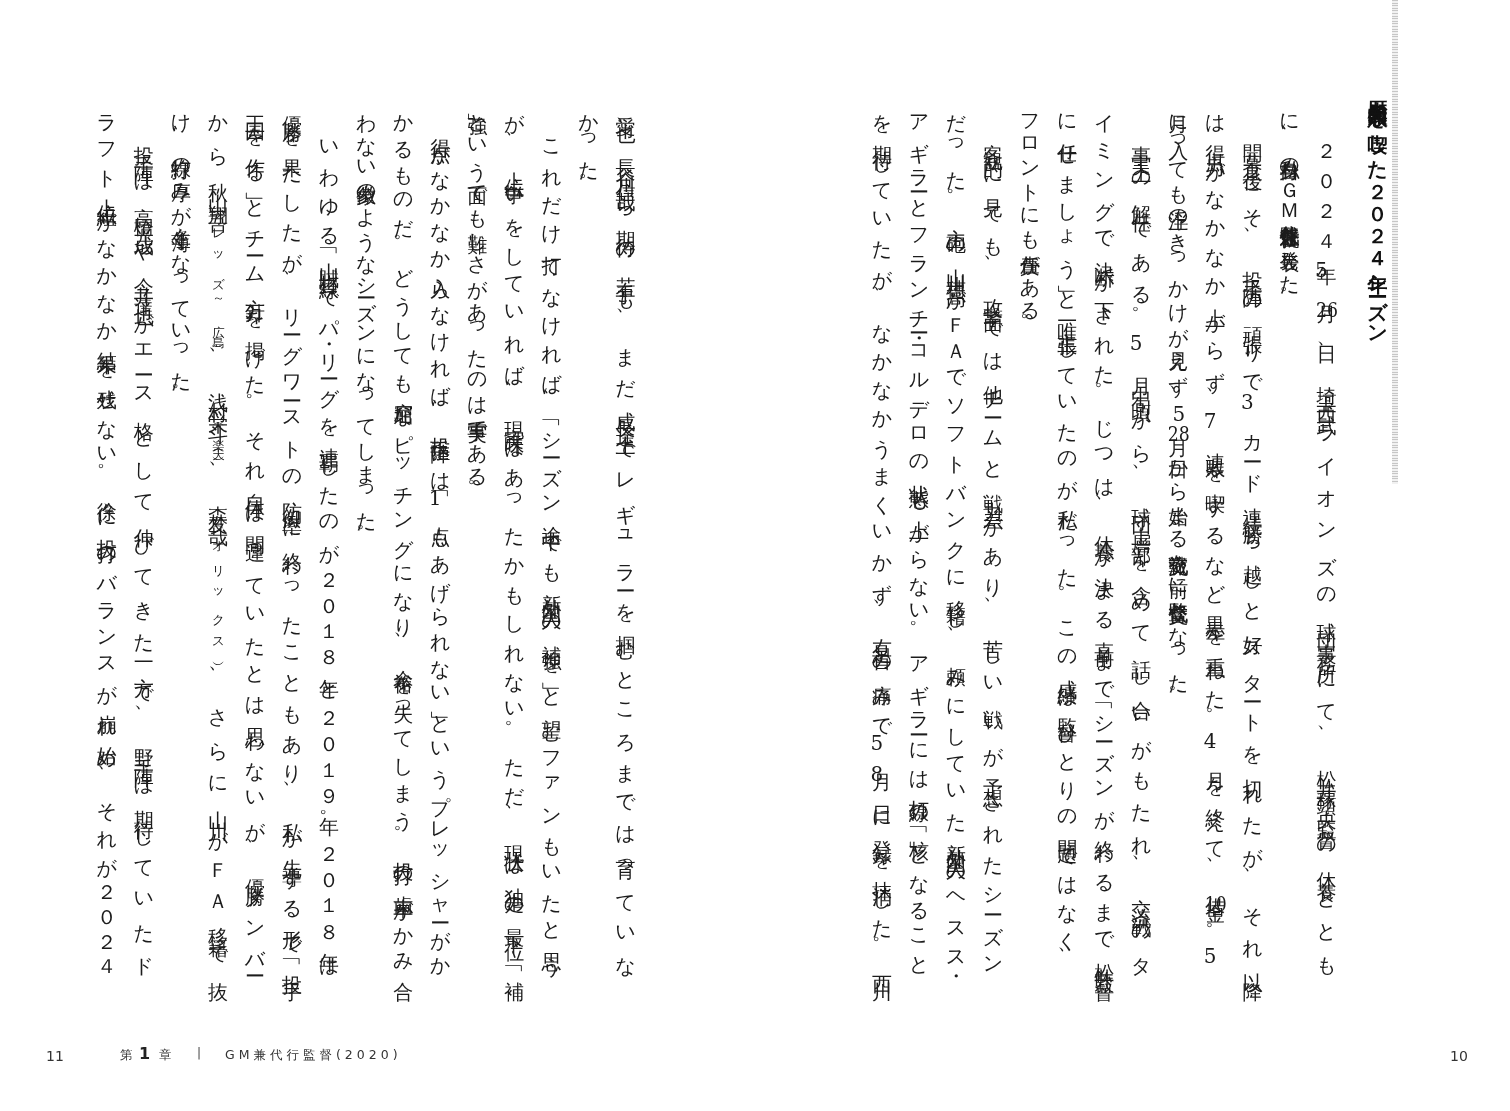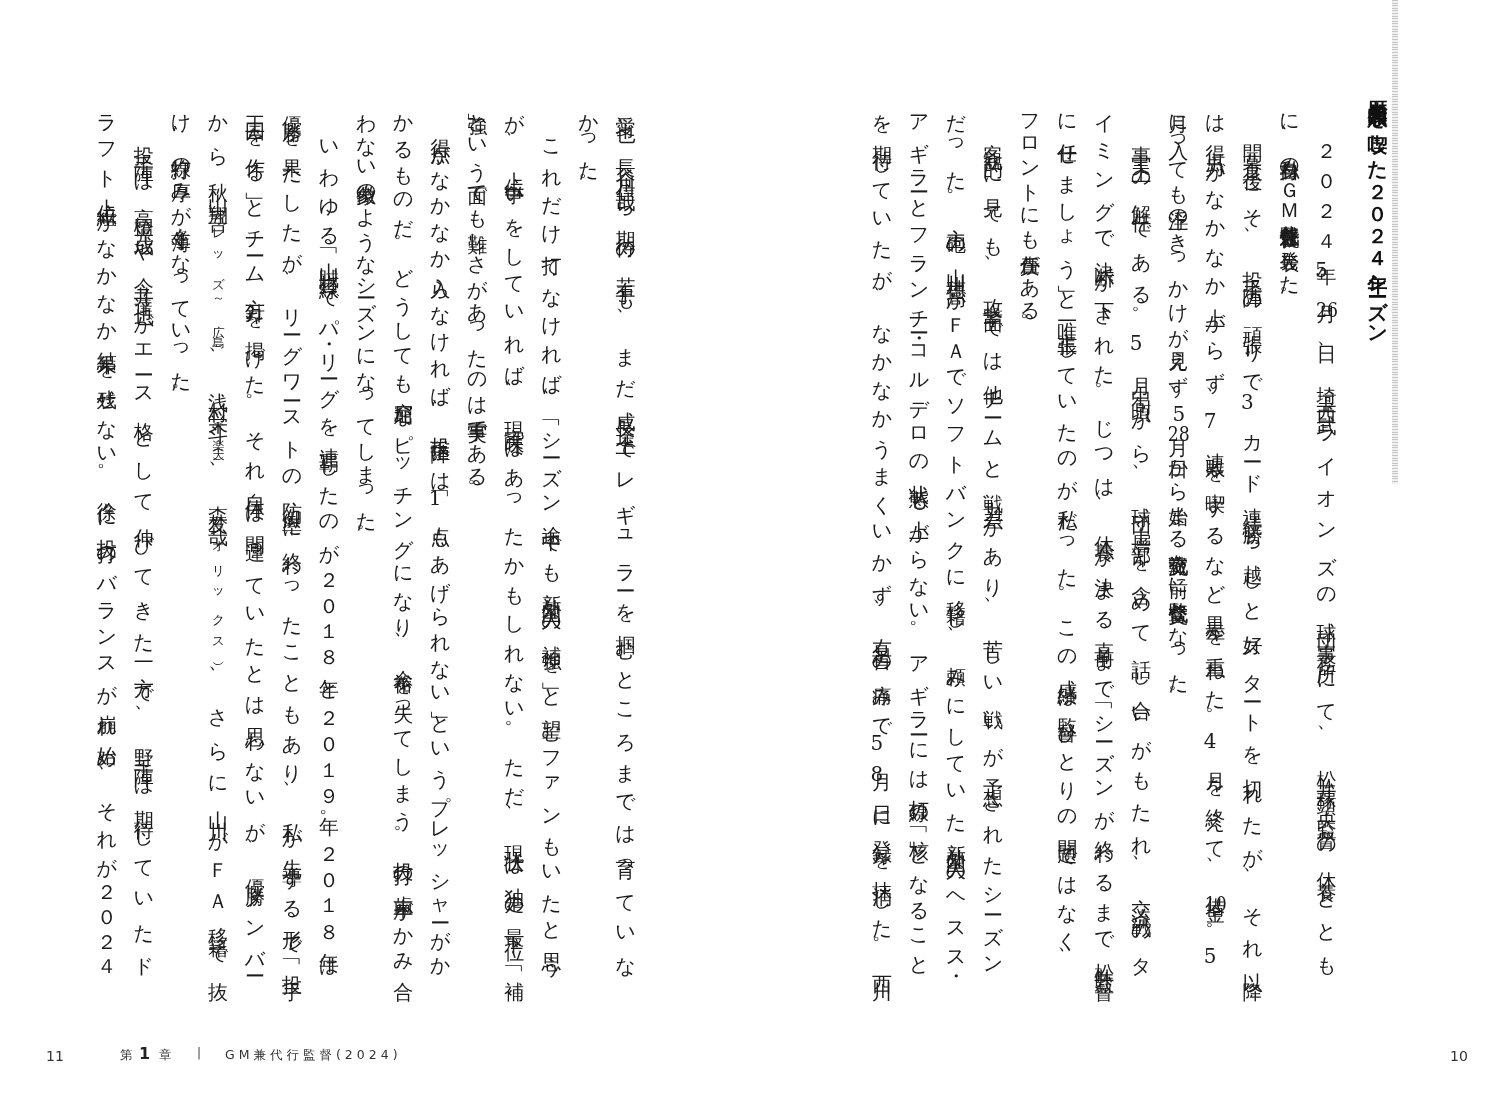--- a/index.html
+++ b/index.html
@@ -54,21 +54,21 @@
 
 <div class="spread">
 
   <div class="page" id="left-page">
     <span class="folio" style="left:46px;">11</span>
     <div>
       <span class="rh" style="left:120px;">第</span>
       <span class="rh rh-num" style="left:139px;">1</span>
       <span class="rh" style="left:159px;">章</span>
       <span class="rh rh-sep" style="left:197px;">|</span>
-      <span class="rh rh-title" style="left:225px;">GM兼代行監督(2024)</span>
+      <span class="rh rh-title" style="left:225px;">GM兼代行監督(2020)</span>
     </div>
 
   <div class="col just" style="left: 614px;">愛也、長谷川信哉ら期待の若手も、まだ成長途上でレギュラーを掴むところまでは育っていな</div>
       <div class="col" style="left: 576.95px;">かった。</div>
       <div class="col just" style="left: 539.9px;">　これだけ打てなければ、「シーズン途中でも新外国人の補強を」と望むファンもいたと思う</div>
       <div class="col just" style="left: 502.85px;">が、上位争いをしていれば、現実味はあったかもしれない。ただ、現状は独走の最下位。「補</div>
       <div class="col" style="left: 465.8px;">強」という面でも難しさがあったのは事実である。</div>
       <div class="col just" style="left: 428.75px;">　得点がなかなか入らなければ、投手陣には「<span class="tcy">1</span>点もあげられない」というプレッシャーがか</div>
       <div class="col just" style="left: 391.7px;">かるものだ。どうしても窮屈なピッチングになり、余裕を失ってしまう。投打の歯車がかみ合</div>
       <div class="col" style="left: 354.65px;">わない象徴のようなシーズンになってしまった。</div>

